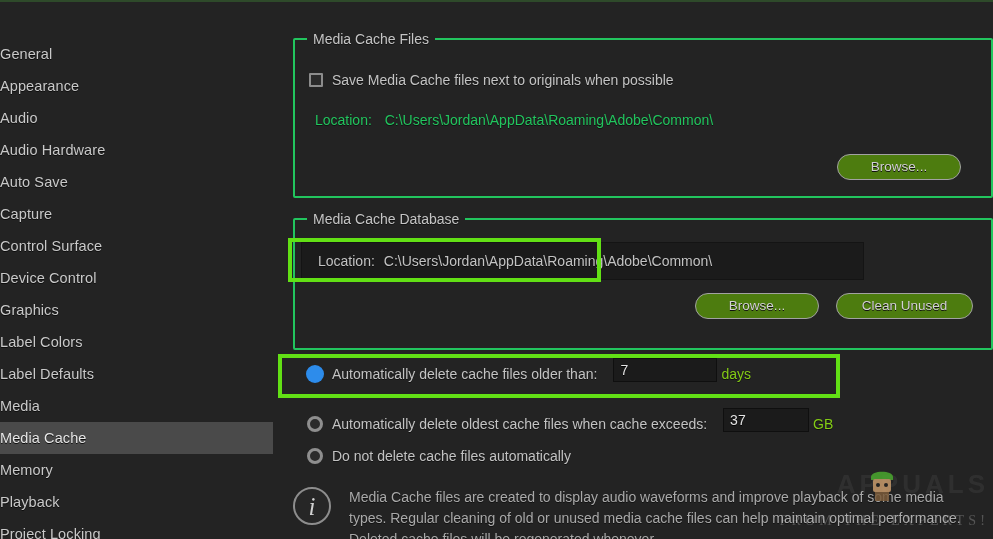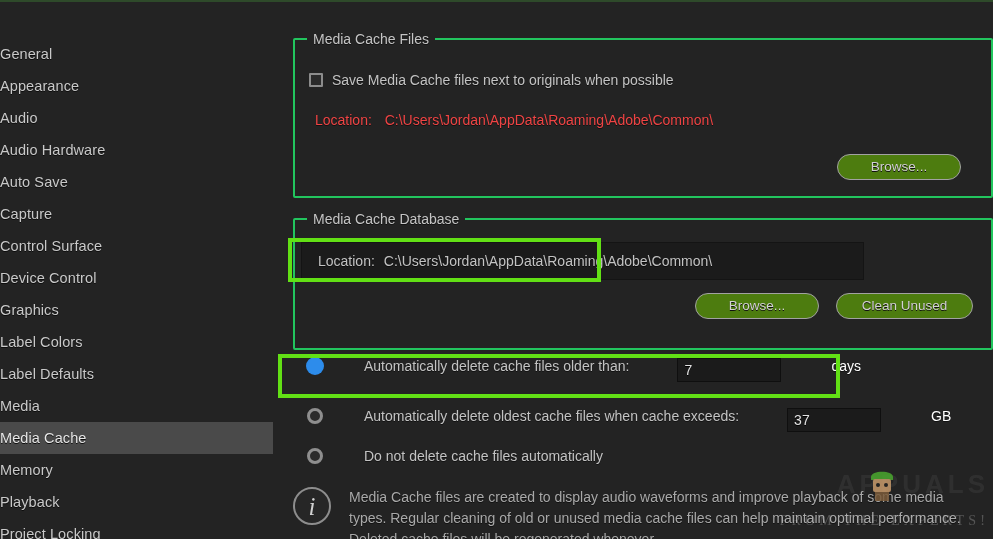--- a/index.html
+++ b/index.html
@@ -140,21 +140,21 @@
     border-radius: 1px;
     box-sizing: border-box;
     flex: 0 0 auto;
   }
 
   .location-line {
     position: absolute;
     left: 20px;
     top: 72px;
     font-size: 14px;
-    color: #ef4444;
+    color: #22c55e;
     text-shadow: 0 1px 0 #111;
     white-space: nowrap;
   }
   .location-line .loc-key { margin-right: 9px; }
 
   
   .btn {
     position: absolute;
     height: 26px;
     line-height: 24px;
@@ -191,23 +191,22 @@
     color: #c3c3c3;
     text-shadow: 0 1px 0 #0b0b0b;
     white-space: nowrap;
   }
   .db-location-box .loc-key { margin-right: 9px; }
 
   
   .radio-row {
     position: absolute;
     display: flex;
-    align-items: flex-start;
-    white-space: nowrap;
-    gap: 32px;
+    align-items: flex-end;
+    white-space: nowrap;
   }
   #radio-row-older  { left: 14px; top: 358px; }
   #radio-row-exceeds{ left: 14px; top: 408px; }
   #radio-row-never  { left: 14px; top: 448px; }
 
   .radio {
     width: 16px;
     height: 16px;
     border-radius: 50%;
     box-sizing: border-box;
@@ -231,25 +230,25 @@
     box-sizing: border-box;
     color: #e4e4e4;
     font-size: 14px;
     font-family: "Liberation Sans", sans-serif;
     padding: 0 6px;
     line-height: 22px;
     text-shadow: 0 1px 0 #000;
     white-space: nowrap;
   }
   #input-days    { width: 104px; margin-left: 16px; }
-  #input-gb      { width: 94px; margin-left: 16px; }
+  #input-gb      { width: 86px; margin-left: 16px; }
   .unit {
-    margin-left: 18px;
-    font-size: 14px;
-    color: #ffffff;
+    margin-left: 4px;
+    font-size: 14px;
+    color: #84cc16;
     text-shadow: 0 1px 0 #111;
   }
 
   
   #info-note {
     position: absolute;
     left: 0px;
     top: 487px;
     width: 670px;
     display: flex;

